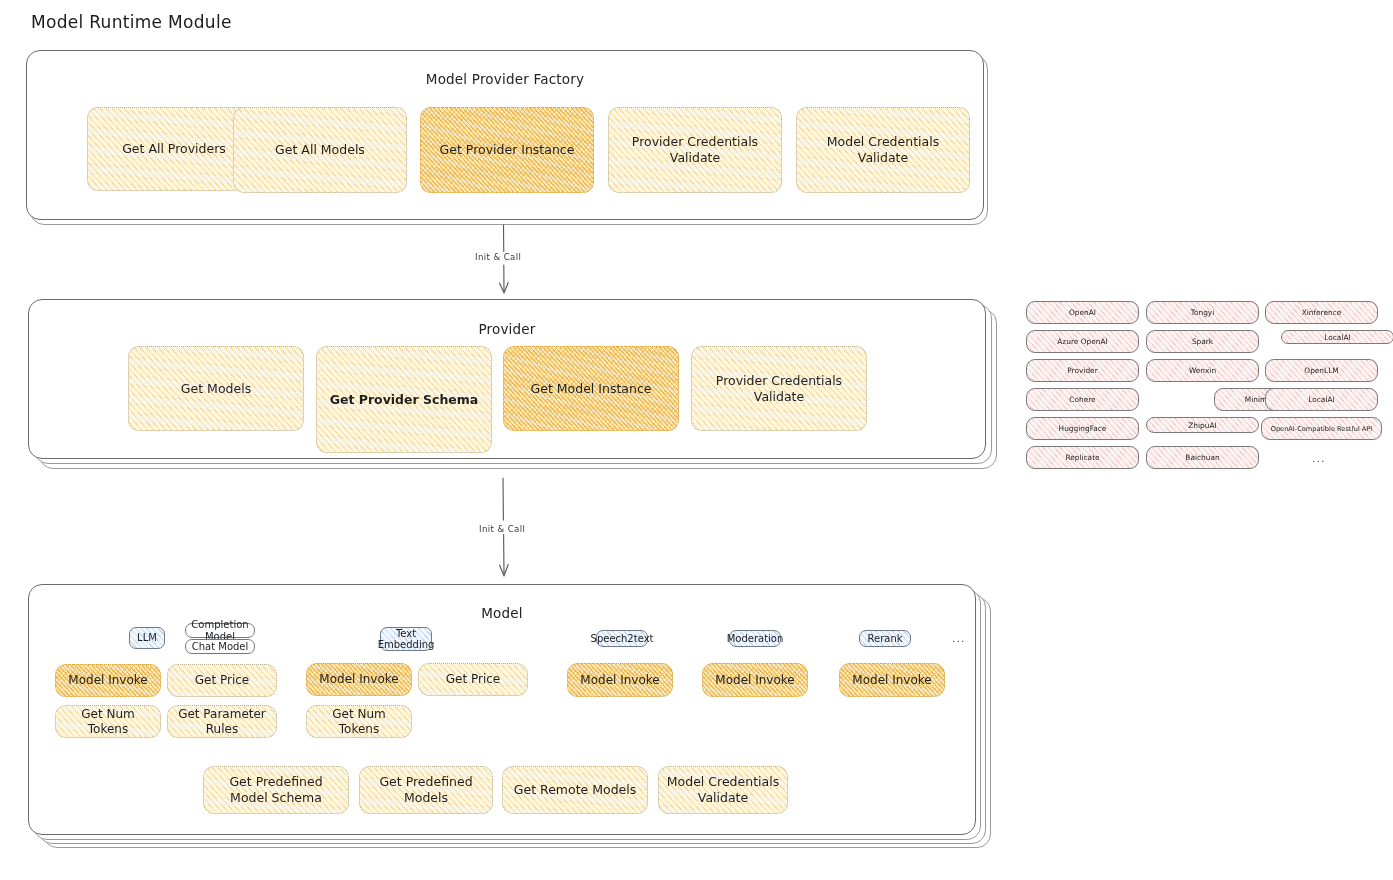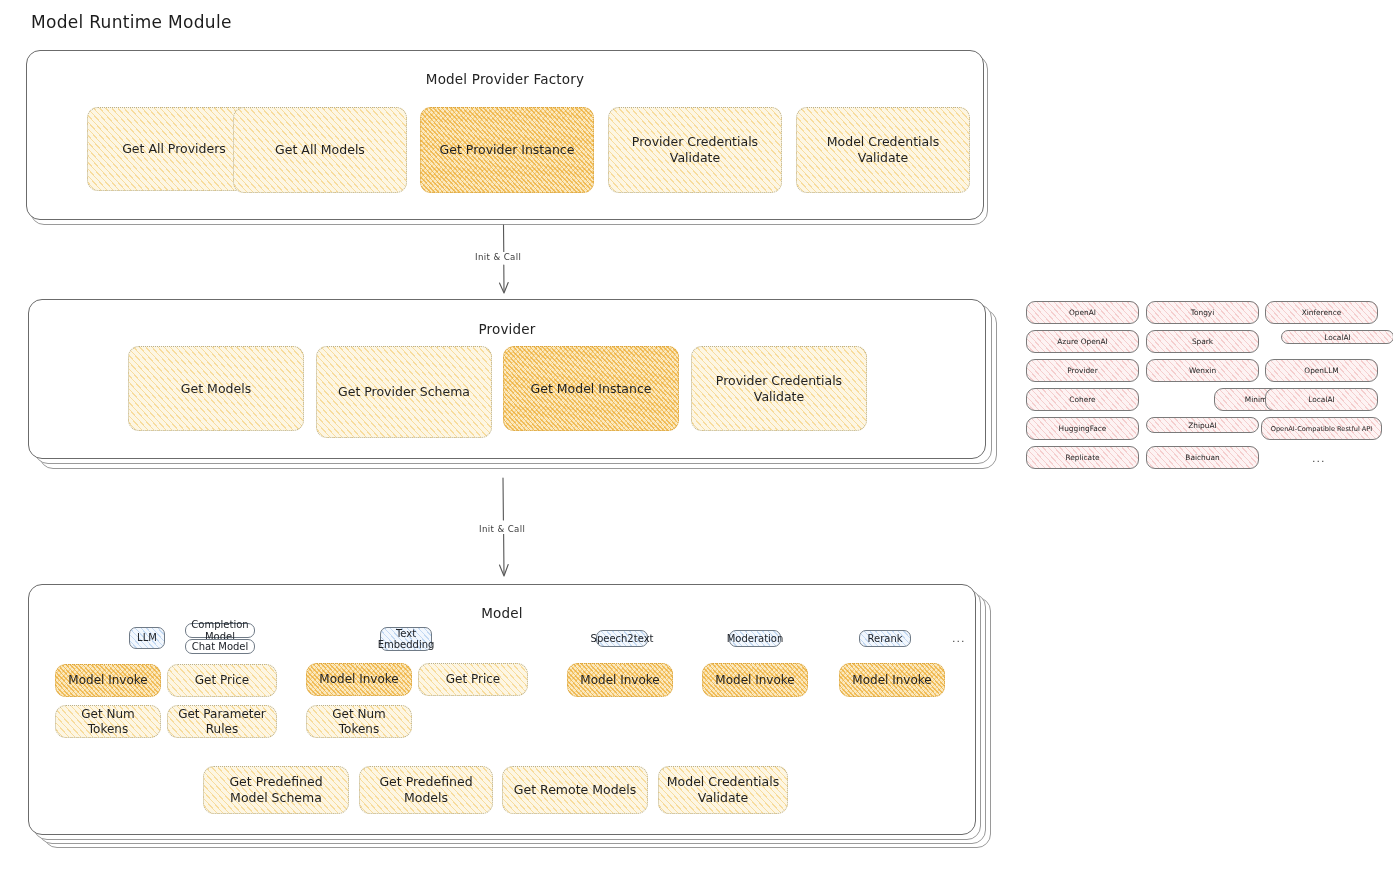--- a/index.html
+++ b/index.html
@@ -105,21 +105,21 @@
 </svg>
 <div class="arrow-label" style="left:472px;top:252px;">Init &amp; Call</div>
 
 <div class="card-shadow" style="left:39px;top:309px;width:958px;height:160px;"></div>
 <div class="card-shadow" style="left:34px;top:304px;width:958px;height:160px;"></div>
 <div class="card" style="left:28px;top:299px;width:958px;height:160px;">
   <div class="card-title" style="top:21px;">Provider</div>
 </div>
 
 <div class="box hatch-yellow" style="left:128px;top:346px;width:176px;height:85px;">Get Models</div>
-<div class="box hatch-yellow" style="left:316px;top:346px;width:176px;height:92px;">Get Provider Schema</div>
+<div class="box hatch-yellow" style="left:316px;top:346px;width:176px;height:107px;font-weight:bold;">Get Provider Schema</div>
 <div class="box strong hatch-yellow-strong" style="left:503px;top:346px;width:176px;height:85px;">Get Model Instance</div>
 <div class="box hatch-yellow" style="left:691px;top:346px;width:176px;height:85px;">Provider Credentials Validate</div>
 
 <div class="ptile hatch-pink" style="left:1026px;top:301px;width:113px;height:23px;">OpenAI</div>
 <div class="ptile hatch-pink" style="left:1026px;top:330px;width:113px;height:23px;">Azure OpenAI</div>
 <div class="ptile hatch-pink" style="left:1026px;top:359px;width:113px;height:23px;">Provider</div>
 <div class="ptile hatch-pink" style="left:1026px;top:388px;width:113px;height:23px;">Cohere</div>
 <div class="ptile hatch-pink" style="left:1026px;top:417px;width:113px;height:23px;">HuggingFace</div>
 <div class="ptile hatch-pink" style="left:1026px;top:446px;width:113px;height:23px;">Replicate</div>
 

